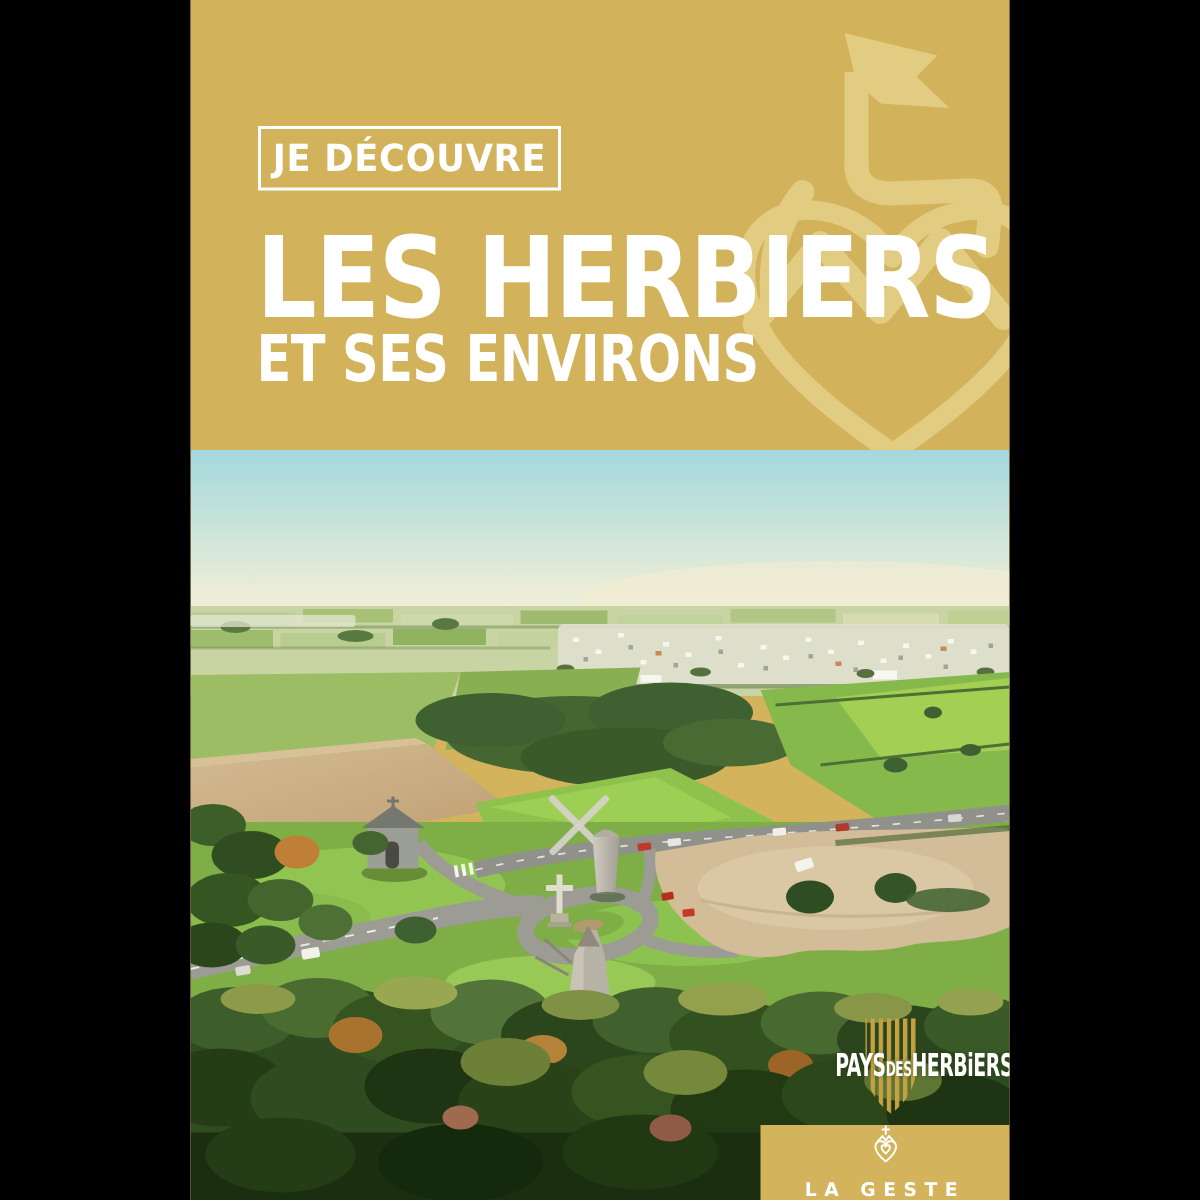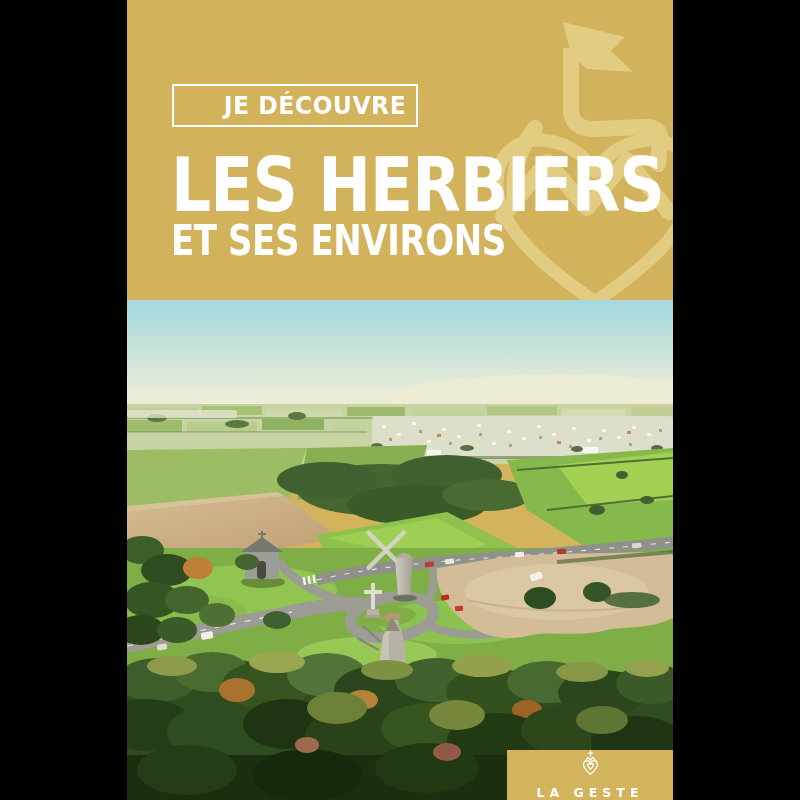--- a/index.html
+++ b/index.html
@@ -17,21 +17,21 @@
     position:absolute;left:0;top:0;width:546px;height:300px;
     background:#d2b25a;overflow:hidden;
   }
   .watermark{
     position:absolute;right:-48px;top:10px;width:252px;height:300px;
     opacity:.52;
   }
   .badge{
     position:absolute;left:45px;top:84px;width:198px;height:39px;
     border:2px solid #ffffff;
-    display:flex;align-items:center;padding-left:44px;
+    display:flex;align-items:center;justify-content:center;
   }
   .badge span{
     color:#fff;font-weight:bold;font-size:25px;letter-spacing:.5px;
     transform:scaleX(.94);white-space:nowrap;
   }
   .title1{
     position:absolute;left:44px;top:148px;
     color:#fff;font-weight:bold;font-size:75px;line-height:1;
     white-space:nowrap;transform:scaleX(.84);transform-origin:left top;
     letter-spacing:-1px;
@@ -341,20 +341,33 @@
         <ellipse cx="60" cy="470" rx="50" ry="25" fill="#243d16"></ellipse>
         <ellipse cx="180" cy="475" rx="55" ry="26" fill="#152a0c"></ellipse>
         <ellipse cx="300" cy="468" rx="52" ry="25" fill="#213913"></ellipse>
         <ellipse cx="320" cy="452" rx="14" ry="9" fill="#8f5a46"></ellipse>
         <ellipse cx="180" cy="445" rx="12" ry="8" fill="#a06a50"></ellipse>
         <ellipse cx="460" cy="478" rx="52" ry="26" fill="#16290d"></ellipse>
       </g>
     </svg>
   </div>
 
+  <div class="pdh">
+    <svg class="shield" width="38" height="66" viewBox="0 0 38 66">
+      <defs>
+        <pattern id="stripes" width="5.4" height="66" patternUnits="userSpaceOnUse">
+          <rect width="2.9" height="66" fill="#c7a242"></rect>
+        </pattern>
+      </defs>
+      <path d="M2,1 H36 V32 C36,47 28,58 19,64.5 C10,58 2,47 2,32 Z" fill="url(#stripes)"></path>
+    </svg>
+    <div class="pdh-text">
+      <span class="p1">PAYS</span><span class="p2">DES</span><span class="p3">HERBiERS</span>
+    </div>
+  </div>
 
   <div class="geste-bar">
     <svg width="19" height="30" viewBox="0 0 19 30">
       <g stroke="#ffffff" fill="none" stroke-width="1.5" stroke-linecap="round" stroke-linejoin="round">
         <line x1="9.5" y1="1" x2="9.5" y2="7"></line>
         <line x1="7" y1="3.5" x2="12" y2="3.5"></line>
         <path d="M3,13 L7,8.5 L9.5,12 L12,8.5 L16,13"></path>
         <path d="M9.5,28 C4.5,24 1.5,20.5 1.5,16.5 C1.5,13.5 4,12 6.5,12.5 C8,12.8 9,14 9.5,15 C10,14 11,12.8 12.5,12.5 C15,12 17.5,13.5 17.5,16.5 C17.5,20.5 14.5,24 9.5,28 Z"></path>
         <path d="M9.5,22 C7.5,20.3 6.3,18.8 6.3,17.2 C6.3,16 7.3,15.4 8.3,15.6 C8.9,15.7 9.3,16.2 9.5,16.6 C9.7,16.2 10.1,15.7 10.7,15.6 C11.7,15.4 12.7,16 12.7,17.2 C12.7,18.8 11.5,20.3 9.5,22 Z"></path>
       </g>

